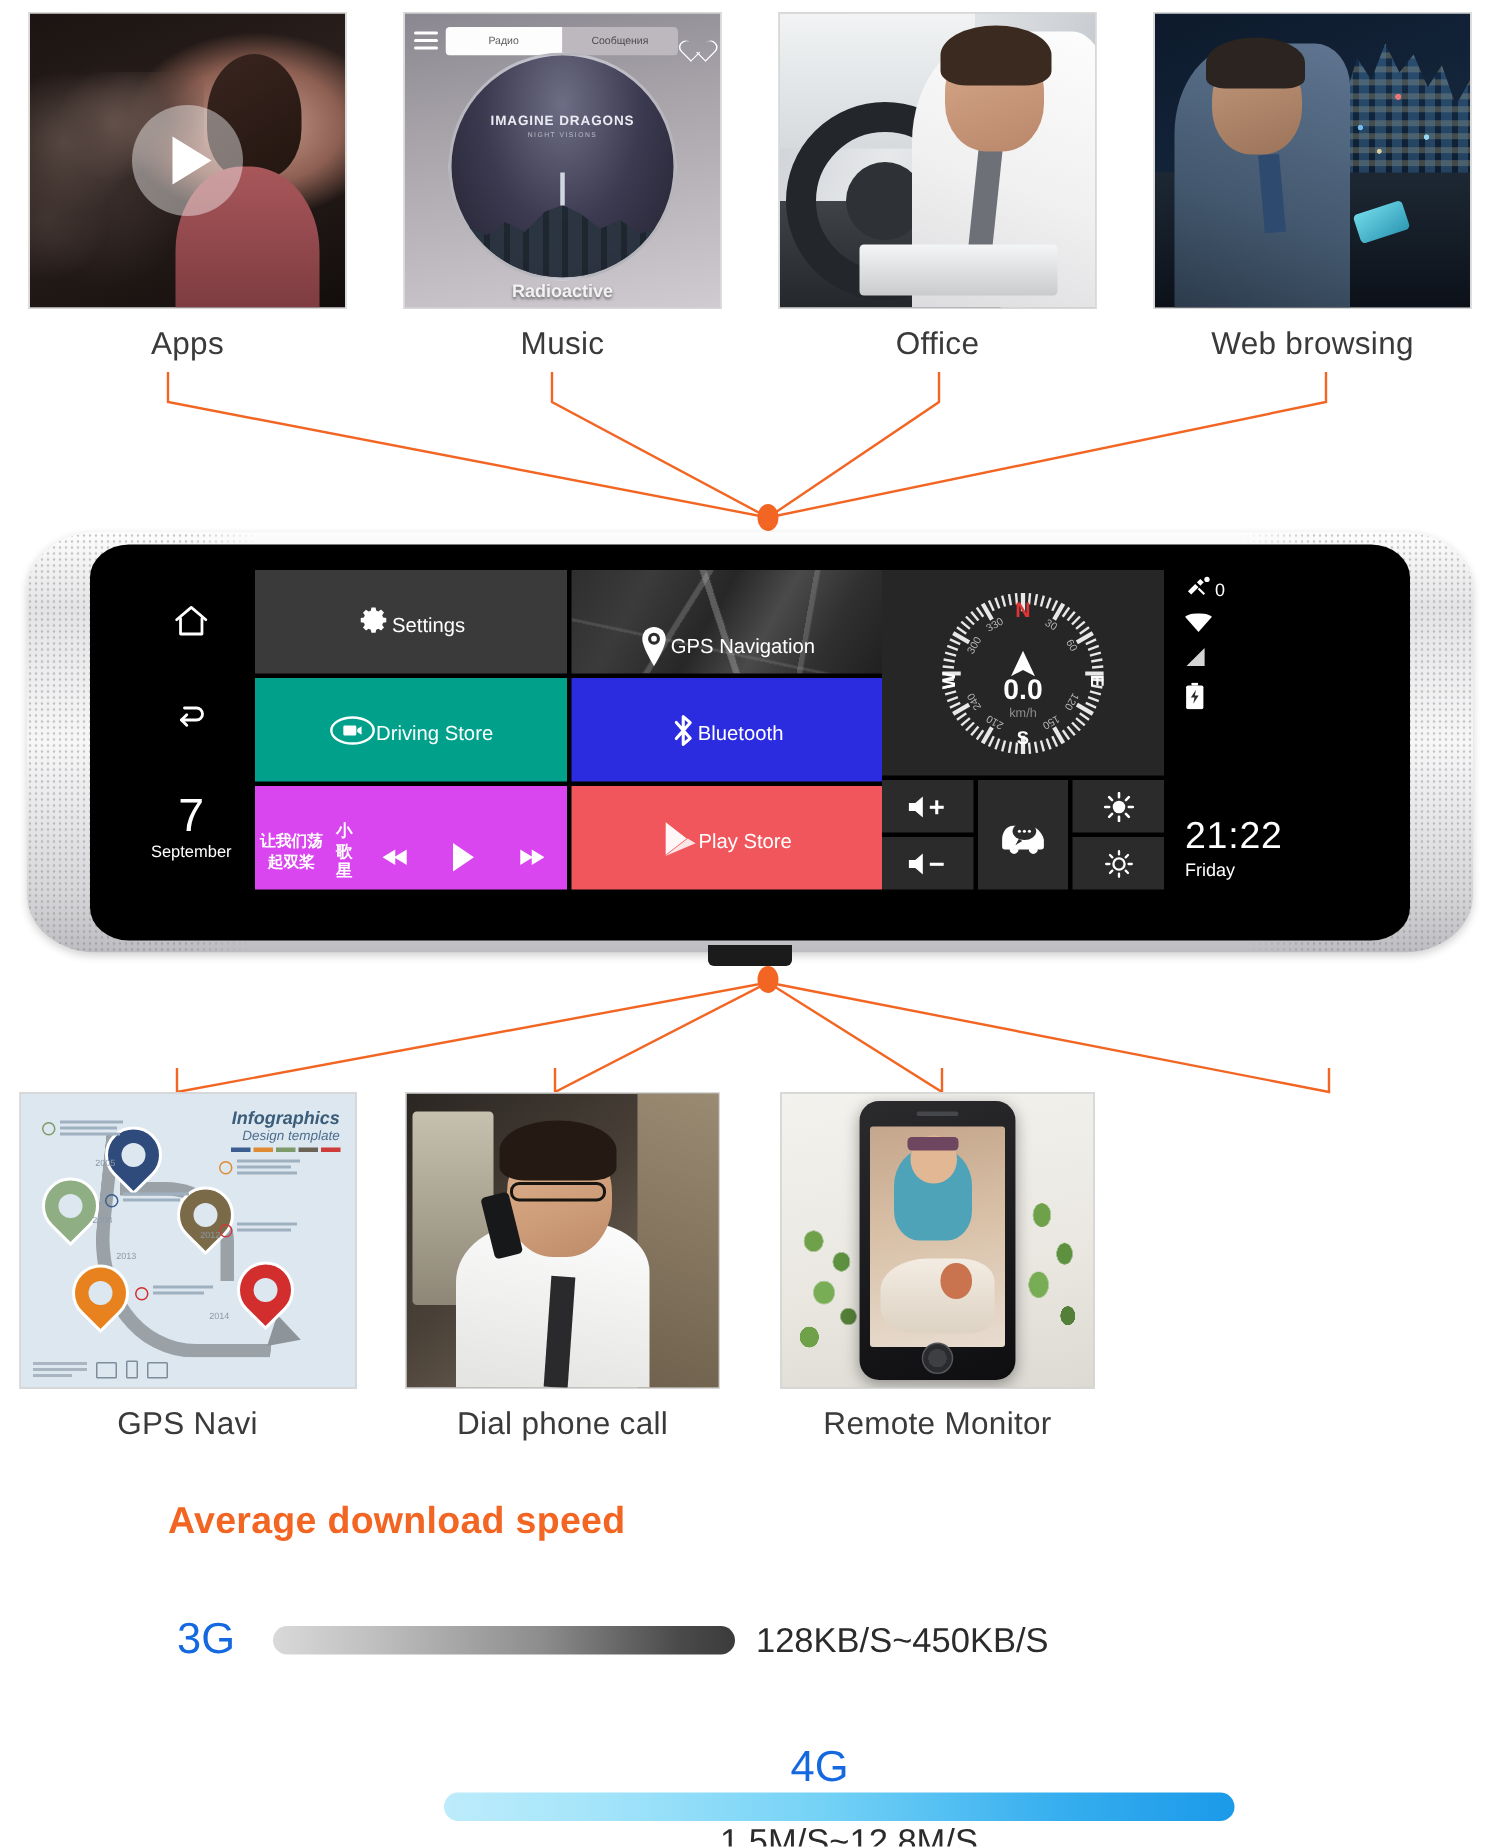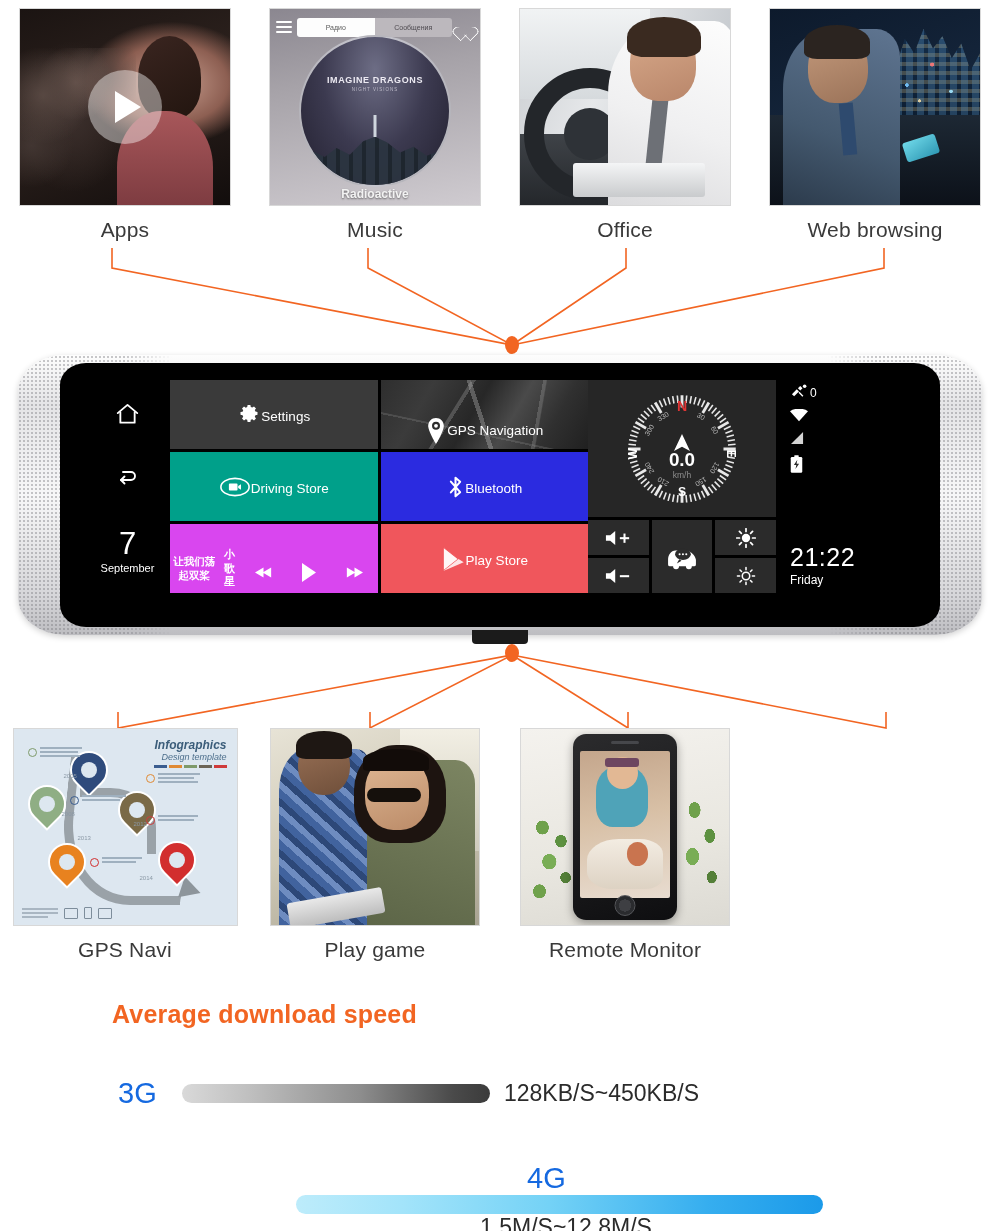--- a/index.html
+++ b/index.html
@@ -901,37 +901,35 @@
             <i style="width:26px"></i>
           </span>
         <span class="ig-ic"></span>
         <span class="ig-ic" style="width:8px;height:12px"></span>
         <span class="ig-ic"></span>
       </div>
     </div>
     <div class="thumb-label">GPS Navi</div>
   </div>
 
-
   <div class="thumb-cell">
     <div class="thumb-frame">
-      <div class="game-bg"></div>
-      <div class="game-win"></div>
-      <div class="game-m"></div>
-      <div class="game-mh"></div>
-      <div class="game-mhair"></div>
-      <div class="game-w"></div>
-      <div class="game-whair"></div>
-      <div class="game-wh"></div>
-      <div class="game-whair2"></div>
-      <div class="game-sun"></div>
-      <div class="game-tab"></div>
+      <div class="dial-bg"></div>
+      <div class="dial-win"></div>
+      <div class="dial-seat"></div>
+      <div class="dial-shirt"></div>
+      <div class="dial-tie"></div>
+      <div class="dial-head"></div>
+      <div class="dial-hair"></div>
+      <div class="dial-glasses"></div>
+      <div class="dial-phone"></div>
     </div>
-    <div class="thumb-label">Play game</div>
+    <div class="thumb-label">Dial phone call</div>
   </div>
+
 
   <div class="thumb-cell">
     <div class="thumb-frame">
       <div class="rm-bg"></div>
       <div class="rm-plant-l"></div>
       <div class="rm-plant-r"></div>
       <div class="rm-phone">
         <div class="rm-speaker"></div>
         <div class="rm-screen">
           <div class="rm-baby"></div>

